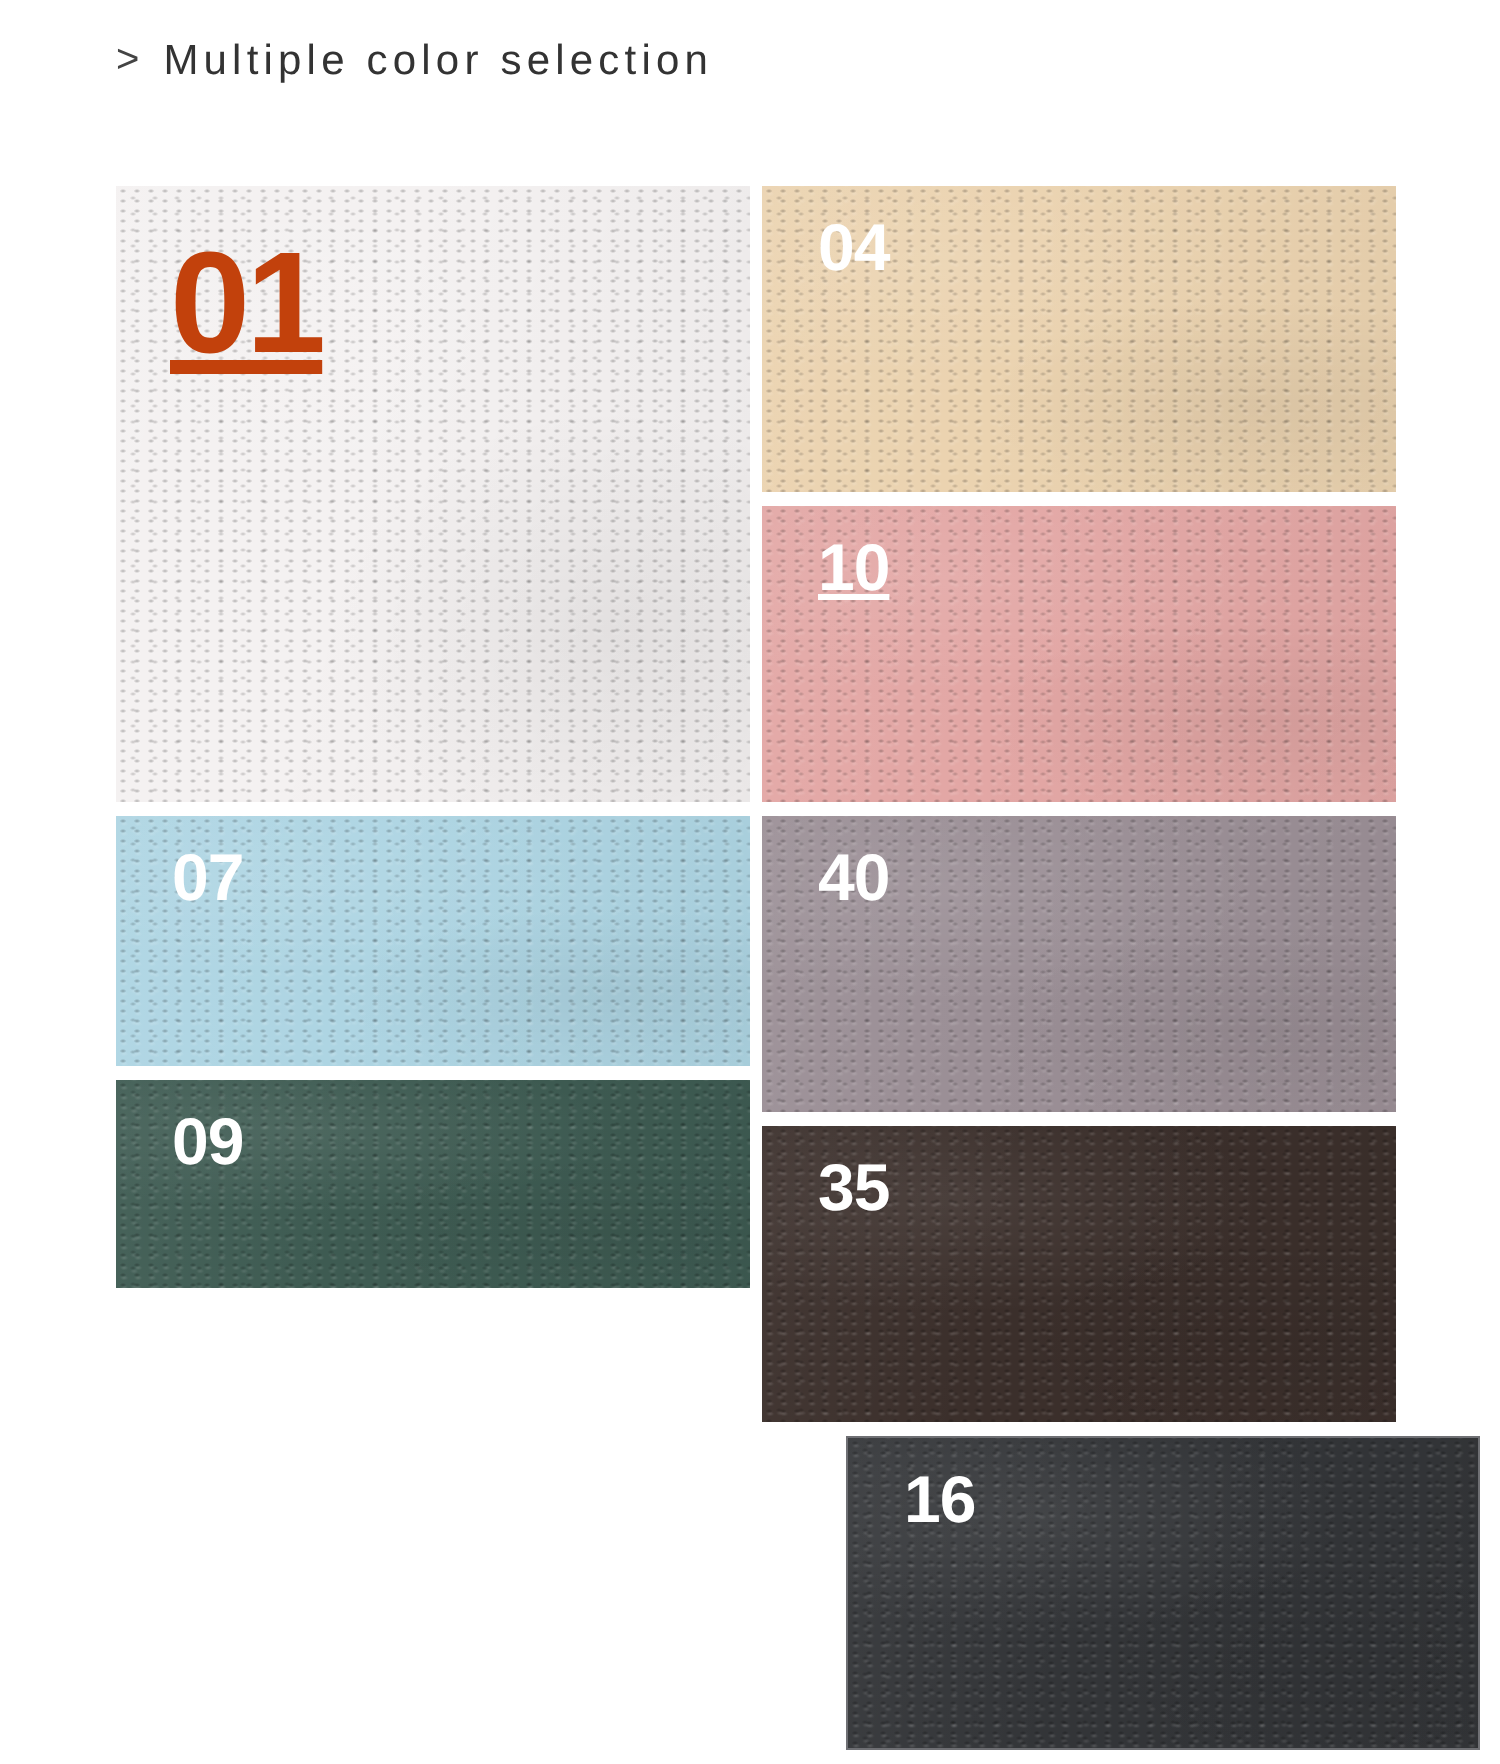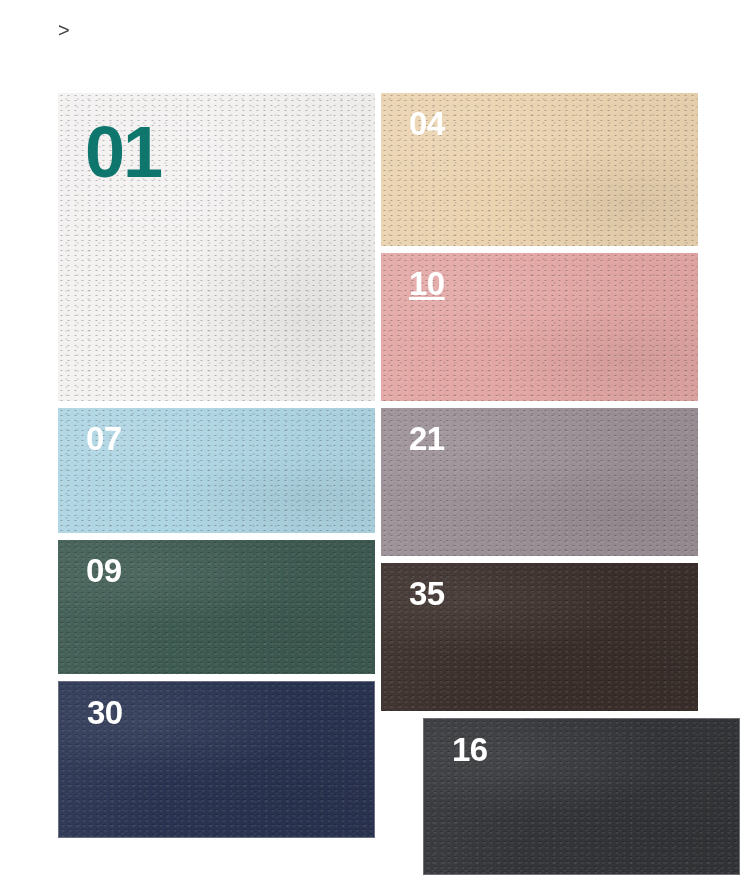--- a/index.html
+++ b/index.html
@@ -124,60 +124,56 @@
   
   .swatch.outlined {
     border: 1px solid rgba(160,160,165,0.55);
   }
 </style>
 </head>
 <body style="background: rgb(255, 255, 255);">
 
 <div class="page-header">
   <span class="header-caret">&gt;</span>
+  <span class="header-title">Multiple color selection</span>
 </div>
 
 <div class="swatch-grid">
   <div class="grid-col grid-col-left">
       <div class="swatch hero" style="height: 308px; background: rgb(244, 241, 241);">
         <div class="sheen"></div>
         <div class="grain"></div>
-        <span class="swatch-number dark-text" style="color: #0f766e;">01</span>
+        <span class="swatch-number dark-text" style="color: #c2410c; text-decoration: underline;">01</span>
       </div>
       <div class="swatch" style="height: 125px; background: rgb(174, 213, 227);">
         <div class="sheen"></div>
         <div class="grain"></div>
         <span class="swatch-number light-text" style="color: rgb(255, 255, 255);">07</span>
       </div>
-      <div class="swatch" style="height: 134px; background: rgb(62, 91, 82);">
+      <div class="swatch" style="height: 104px; background: rgb(62, 91, 82);">
         <div class="sheen"></div>
         <div class="grain"></div>
         <span class="swatch-number light-text" style="color: rgb(255, 255, 255);">09</span>
-      </div>
-      <div class="swatch outlined" style="height: 157px; background: rgb(42, 52, 82);">
-        <div class="sheen"></div>
-        <div class="grain"></div>
-        <span class="swatch-number light-text" style="color: rgb(255, 255, 255);">30</span>
       </div>
     </div>
   <div class="grid-col grid-col-right">
       <div class="swatch" style="height: 153px; background: rgb(235, 211, 176); padding-left: 20px;">
         <div class="sheen"></div>
         <div class="grain"></div>
         <span class="swatch-number light-text" style="color: rgb(255, 255, 255);">04</span>
       </div>
       <div class="swatch" style="height: 148px; background: rgb(227, 167, 165);">
         <div class="sheen"></div>
         <div class="grain"></div>
         <span class="swatch-number light-text" style="color: rgb(255, 255, 255); text-decoration: underline;">10</span>
       </div>
       <div class="swatch" style="height: 148px; background: rgb(155, 143, 150);">
         <div class="sheen"></div>
         <div class="grain"></div>
-        <span class="swatch-number light-text" style="color: rgb(255, 255, 255);">21</span>
+        <span class="swatch-number light-text" style="color: rgb(255, 255, 255);">40</span>
       </div>
       <div class="swatch" style="height: 148px; background: rgb(59, 47, 43);">
         <div class="sheen"></div>
         <div class="grain"></div>
         <span class="swatch-number light-text" style="color: rgb(255, 255, 255);">35</span>
       </div>
       <div class="swatch outlined" style="height: 157px; background: rgb(51, 53, 56); margin-left: 42px;">
         <div class="sheen"></div>
         <div class="grain"></div>
         <span class="swatch-number light-text" style="color: rgb(255, 255, 255);">16</span>

